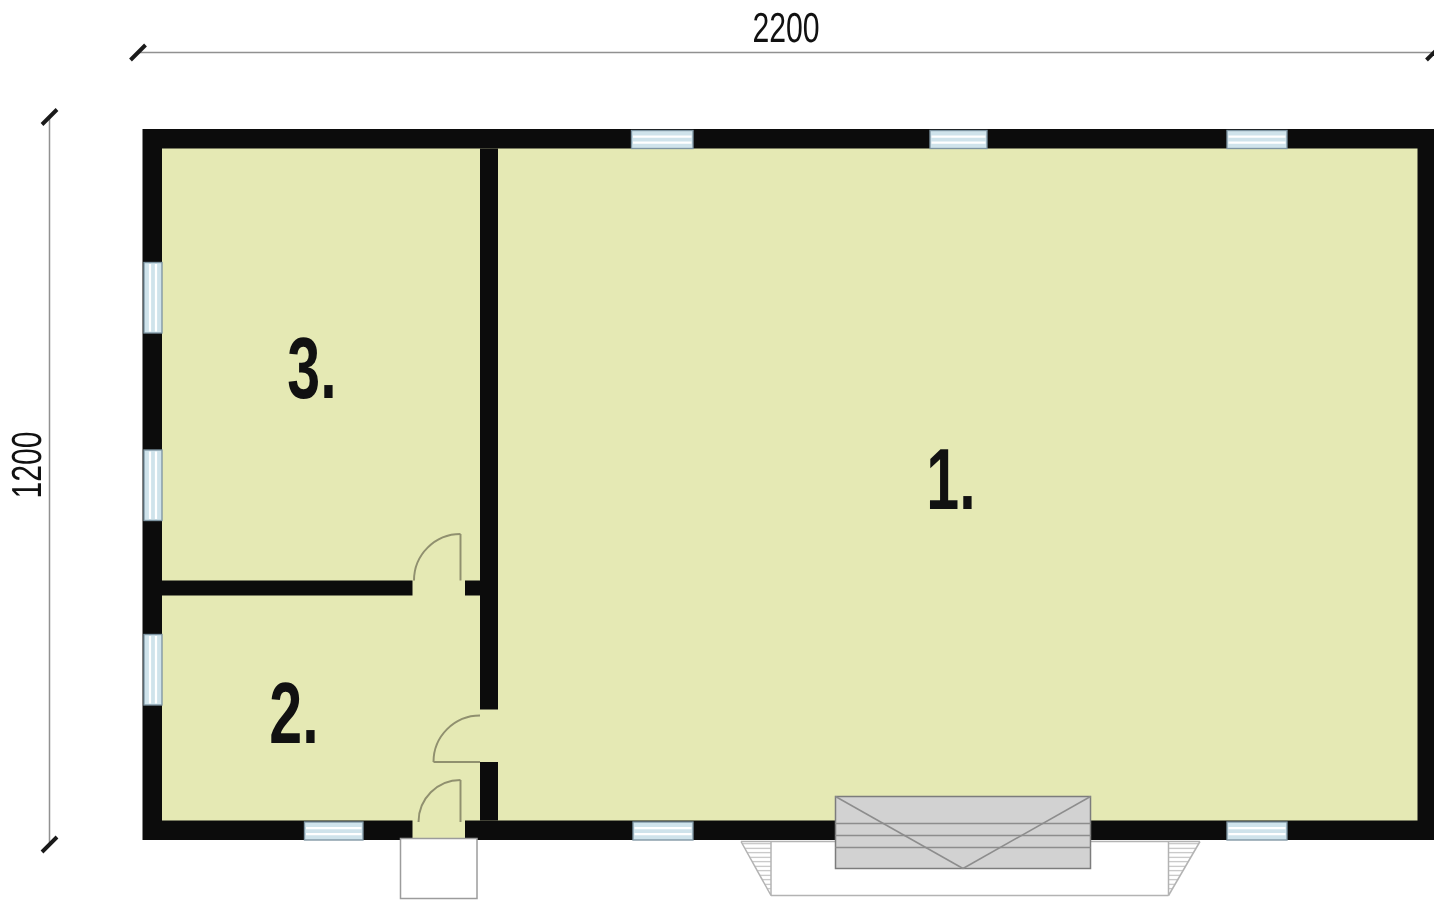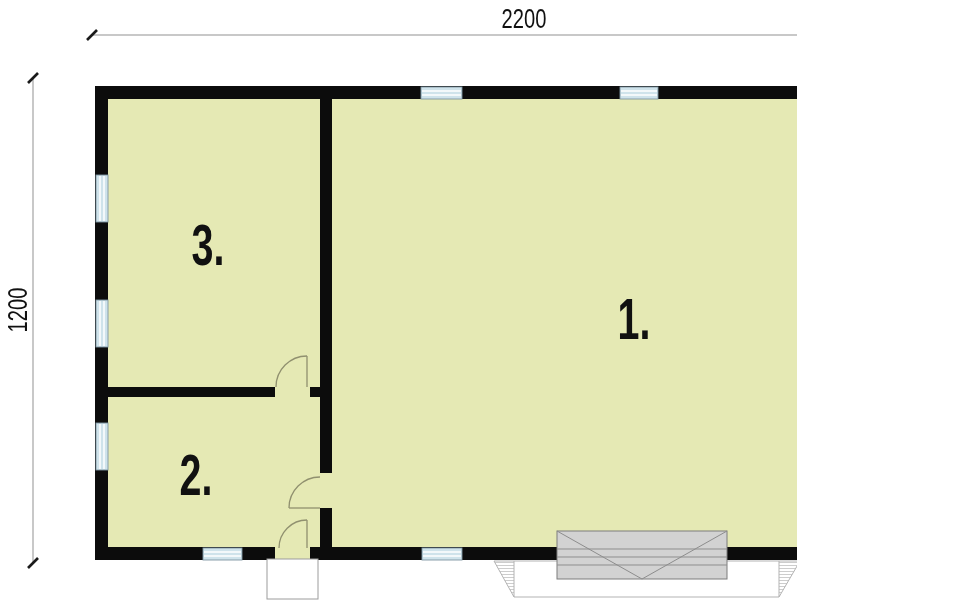--- a/index.html
+++ b/index.html
@@ -1,16 +1,16 @@
 <!DOCTYPE html>
 <html style="--floor: #e5e9b4; --wall: #0c0c0c; --window: #cfe3eb; --garage_door: #d2d2d2; --door_line: #90906f;"><head>
 <meta charset="utf-8">
 <style>
   html,body{margin:0;padding:0;background:#ffffff;}
-  .stage{position:relative;width:797px;height:600px;background:#ffffff;overflow:hidden;
+  .stage{position:relative;width:956px;height:600px;background:#ffffff;overflow:hidden;
          font-family:"Liberation Sans",sans-serif;}
   svg{display:block;}
   .wall{fill:var(--wall,#0c0c0c);}
   .floor{fill:var(--floor,#e5e9b4);}
   .win{fill:var(--window,#cfe3eb);stroke:#7e95a2;stroke-width:0.9;}
   .winline{stroke:#ffffff;stroke-width:1.5;}
   .doorline{stroke:var(--door_line,#90906f);stroke-width:1.3;fill:none;}
   .garage{fill:var(--garage_door,#d2d2d2);stroke:#7c7c7c;stroke-width:1;}
   .garageline{stroke:#8d8d8d;stroke-width:1;fill:none;}
   .rampline{stroke:#b3b3b3;stroke-width:1;fill:none;}

